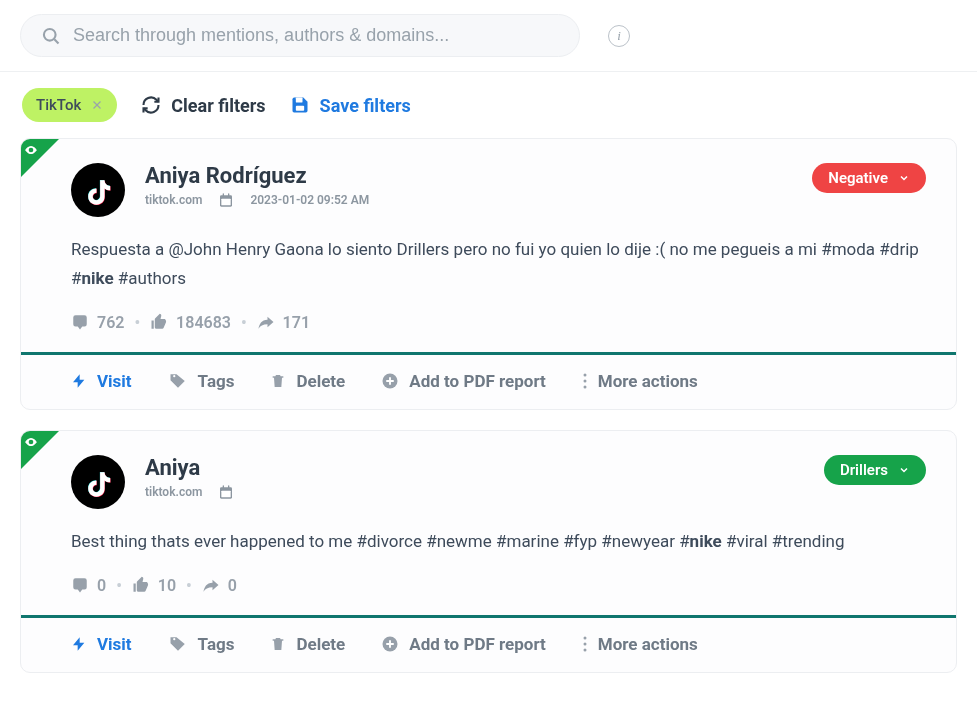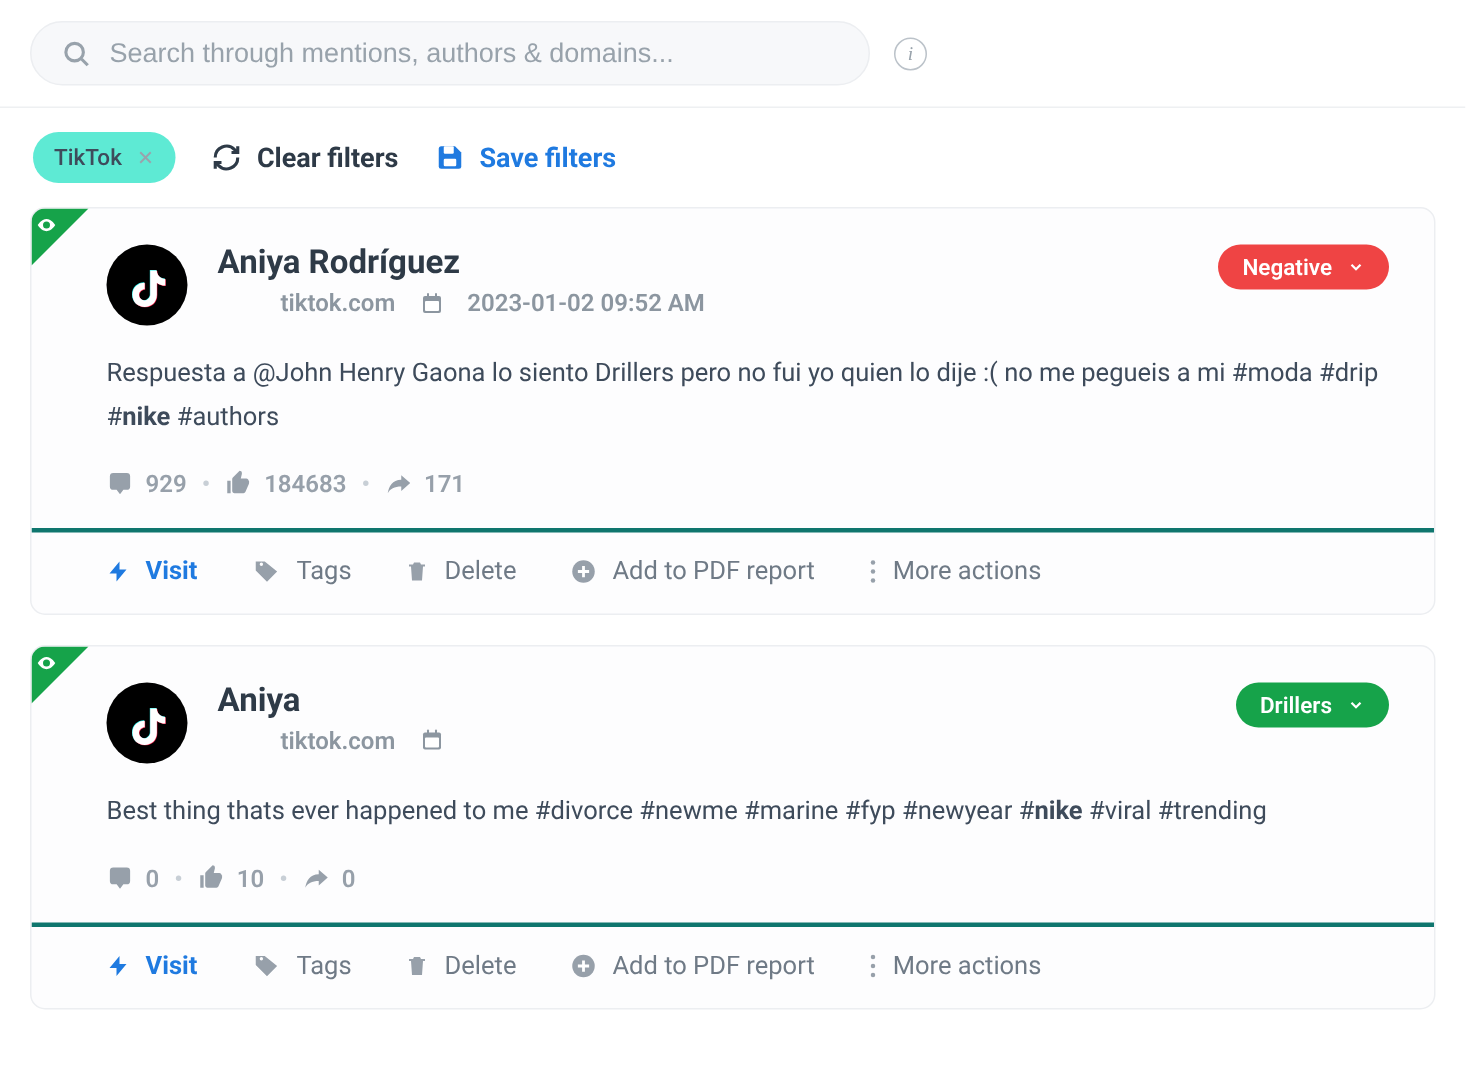--- a/index.html
+++ b/index.html
@@ -1,48 +1,48 @@
 <!DOCTYPE html>
 <html><head>
 <meta charset="utf-8">
 <style>
 * { box-sizing: border-box; margin: 0; padding: 0; }
 body { font-family: -apple-system, BlinkMacSystemFont, "Segoe UI", Roboto, Arial, sans-serif; background: #fff; color: #333; width: 977px; }
-.search-bar { display: flex; align-items: center; padding: 14px 20px; border-bottom: 1px solid #eef0f2; gap: 16px; }
+.search-bar { display: flex; align-items: center; padding: 14px 20px; border-bottom: 1px solid #eef0f2; gap: 28px; }
 .search-input-wrap { flex: 1; max-width: 560px; display: flex; align-items: center; background: #f7f8fa; border: 1px solid #eceef1; border-radius: 26px; padding: 10px 20px; gap: 12px; }
 .search-input { border: none; background: transparent; font-size: 18px; color: #98a2ab; outline: none; flex: 1; }
 .search-input::placeholder { color: #98a2ab; }
 .info-circle { width: 22px; height: 22px; border: 1.5px solid #bbc2c9; border-radius: 50%; display: flex; align-items: center; justify-content: center; color: #98a2ab; font-size: 13px; font-style: italic; font-family: Georgia, serif; }
 
 .filters-row { display: flex; align-items: center; gap: 24px; padding: 16px 22px; }
-.chip { background: #5eead4; color: #3e4b5b; border-radius: 20px; padding: 8px 14px; display: flex; align-items: center; gap: 10px; font-size: 15px; font-weight: 500; }
+.chip { background: #bef264; color: #3e4b5b; border-radius: 20px; padding: 8px 14px; display: flex; align-items: center; gap: 10px; font-size: 15px; font-weight: 500; }
 .chip-x { color: #9aa3ac; font-size: 14px; cursor: pointer; }
 .filter-btn { display: flex; align-items: flex-start; gap: 10px; font-size: 18px; font-weight: 700; cursor: pointer; }
 .filter-btn.clear { color: #2e3a47; }
 .filter-btn.save { color: #1f7ae0; }
 
 .feed { padding: 0 20px 20px; display: flex; flex-direction: column; gap: 20px; }
 .card { border: 1px solid #eceef1; border-radius: 10px; background: #fdfdfe; position: relative; overflow: hidden; }
 .corner { position: absolute; top: 0; left: 0; width: 0; height: 0; border-top: 38px solid #16a34a; border-right: 38px solid transparent; }
 .corner .eye { position: absolute; top: -34px; left: 3px; color: #fff; }
 .card-head { display: flex; align-items: flex-start; padding: 24px 30px 0 50px; gap: 20px; }
 .avatar { width: 54px; height: 54px; border-radius: 50%; background: #000; display: flex; align-items: center; justify-content: center; flex-shrink: 0; }
 .author-block { flex: 1; }
 .author-name { font-size: 22px; font-weight: 700; color: #2e3a47; margin-bottom: 4px; }
-.meta-line { display: flex; align-items: center; gap: 16px; color: #8c96a0; font-size: 16px; font-weight: 600; margin-left: 42px; }
+.meta-line { display: flex; align-items: center; gap: 16px; color: #8c96a0; font-size: 12px; font-weight: 600; }
 .sent-badge { border-radius: 20px; padding: 6px 16px; display: flex; align-items: center; gap: 10px; color: #fff; font-size: 15px; font-weight: 600; cursor: pointer; }
 .sent-badge.negative { background: #ef4444; }
 .sent-badge.positive { background: #16a34a; }
 .card-body { padding: 18px 30px 0 50px; font-size: 17px; color: #3e4b5b; line-height: 1.7; }
 .highlight { font-weight: 700; }
 .card-stats { display: flex; align-items: center; gap: 10px; padding: 20px 30px 20px 50px; color: #97a0aa; font-size: 16px; font-weight: 600; }
 .stat { display: flex; align-items: center; gap: 8px; }
 .dot { color: #c8cfd6; }
 .card-actions { display: flex; align-items: center; gap: 36px; padding: 16px 30px 18px 50px; border-top: 3px solid #0f766e; }
-.action { display: flex; align-items: center; gap: 10px; font-size: 17px; font-weight: 400; color: #6f7a86; cursor: pointer; }
+.action { display: flex; align-items: center; gap: 10px; font-size: 17px; font-weight: 700; color: #6f7a86; cursor: pointer; }
 .action.visit { color: #1f7ae0; font-weight: 700; }
 .icon { display: inline-flex; align-items: center; justify-content: center; }
 svg { display: block; }
 </style>
 </head>
 <body>
 
 <div class="search-bar">
   <div class="search-input-wrap">
     <span class="icon">
@@ -134,21 +134,21 @@
     <div class="card-body">
       <span>Respuesta a @John Henry Gaona lo siento Drillers pero no fui yo quien lo dije :( no me pegueis a mi #moda #drip #</span><span class="highlight">nike</span><span> #authors</span>
     </div>
     <div class="card-stats">
       <div class="stat">
         <span class="icon">
             <svg width="18" height="18" viewBox="0 0 24 24" fill="#97a0aa">
               <path d="M21 6a3 3 0 0 0-3-3H6a3 3 0 0 0-3 3v9a3 3 0 0 0 3 3h3l3 4 3-4h3a3 3 0 0 0 3-3V6z"></path>
             </svg>
           </span>
-        <span>929</span>
+        <span>762</span>
       </div>
       <span class="dot">•</span>
       <div class="stat">
         <span class="icon">
             <svg width="18" height="18" viewBox="0 0 24 24" fill="#97a0aa">
               <path d="M2 21h3V10H2v11zm19-11c0-1.1-.9-2-2-2h-5l1-4V3c0-.5-.2-1-.6-1.4L13 1l-6 6c-.4.4-.6.9-.6 1.4V19c0 1.1.9 2 2 2h8c.8 0 1.5-.5 1.8-1.2l3-7c.1-.3.2-.5.2-.8v-2z"></path>
             </svg>
           </span>
         <span>184683</span>
       </div>

